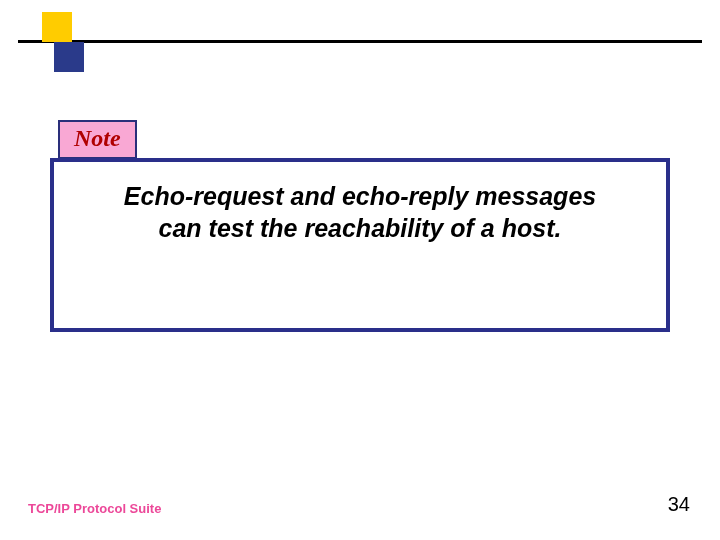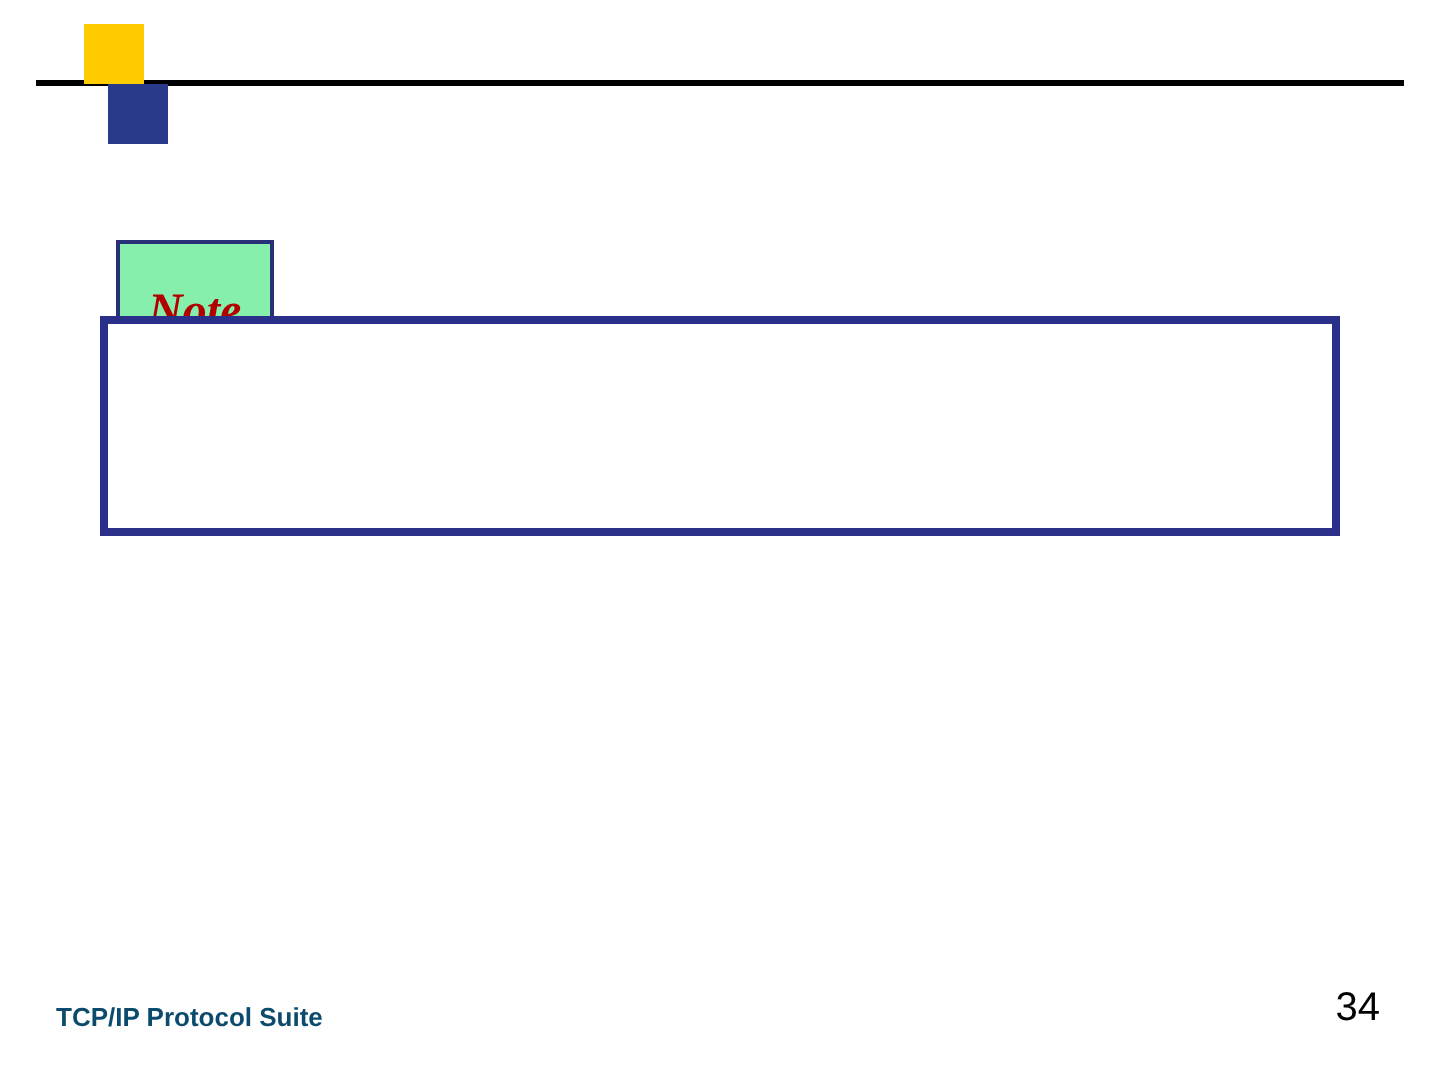--- a/index.html
+++ b/index.html
@@ -40,22 +40,22 @@
     left: 18px;
     right: 18px;
     height: 3px;
     background: #000;
   }
   .note-box {
     position: absolute;
     top: 120px;
     left: 58px;
     border: 2px solid #2a2f7a;
-    background: #86efac;
-    padding: 21px 14px 5px 14px;
+    background: #f9a8d4;
+    padding: 3px 14px 5px 14px;
   }
   .note-label {
     font-family: Georgia, 'Times New Roman', serif;
     font-style: italic;
     font-weight: bold;
     font-size: 24px;
     color: #b00000;
   }
   .main-box {
     position: absolute;
@@ -78,21 +78,21 @@
   .main-text-2 {
     margin-top: 30px;
   }
   .footer-left {
     position: absolute;
     left: 28px;
     bottom: 24px;
     font-family: Tahoma, Verdana, Arial, sans-serif;
     font-weight: bold;
     font-size: 13px;
-    color: #0c4a6e;
+    color: #ec4899;
   }
   .footer-right {
     position: absolute;
     right: 30px;
     bottom: 24px;
     font-family: Arial, Helvetica, sans-serif;
     font-size: 20px;
     color: #000;
   }
 </style>
@@ -104,19 +104,23 @@
 <div class="corner-decoration">
   <div class="yellow-square"></div>
   <div class="blue-square"></div>
 </div>
 
 <div class="note-box">
   <span class="note-label">Note</span>
 </div>
 
 <div class="main-box">
+  <div class="main-text">
+    <span>Echo-request and echo-reply messages</span><br>
+    <span>can test the reachability of a host.</span>
+  </div>
   <div class="main-text main-text-2">
     <br>
   </div>
 </div>
 
 <div class="footer-left">TCP/IP Protocol Suite</div>
 <div class="footer-right">34</div>
 
 </body></html>

